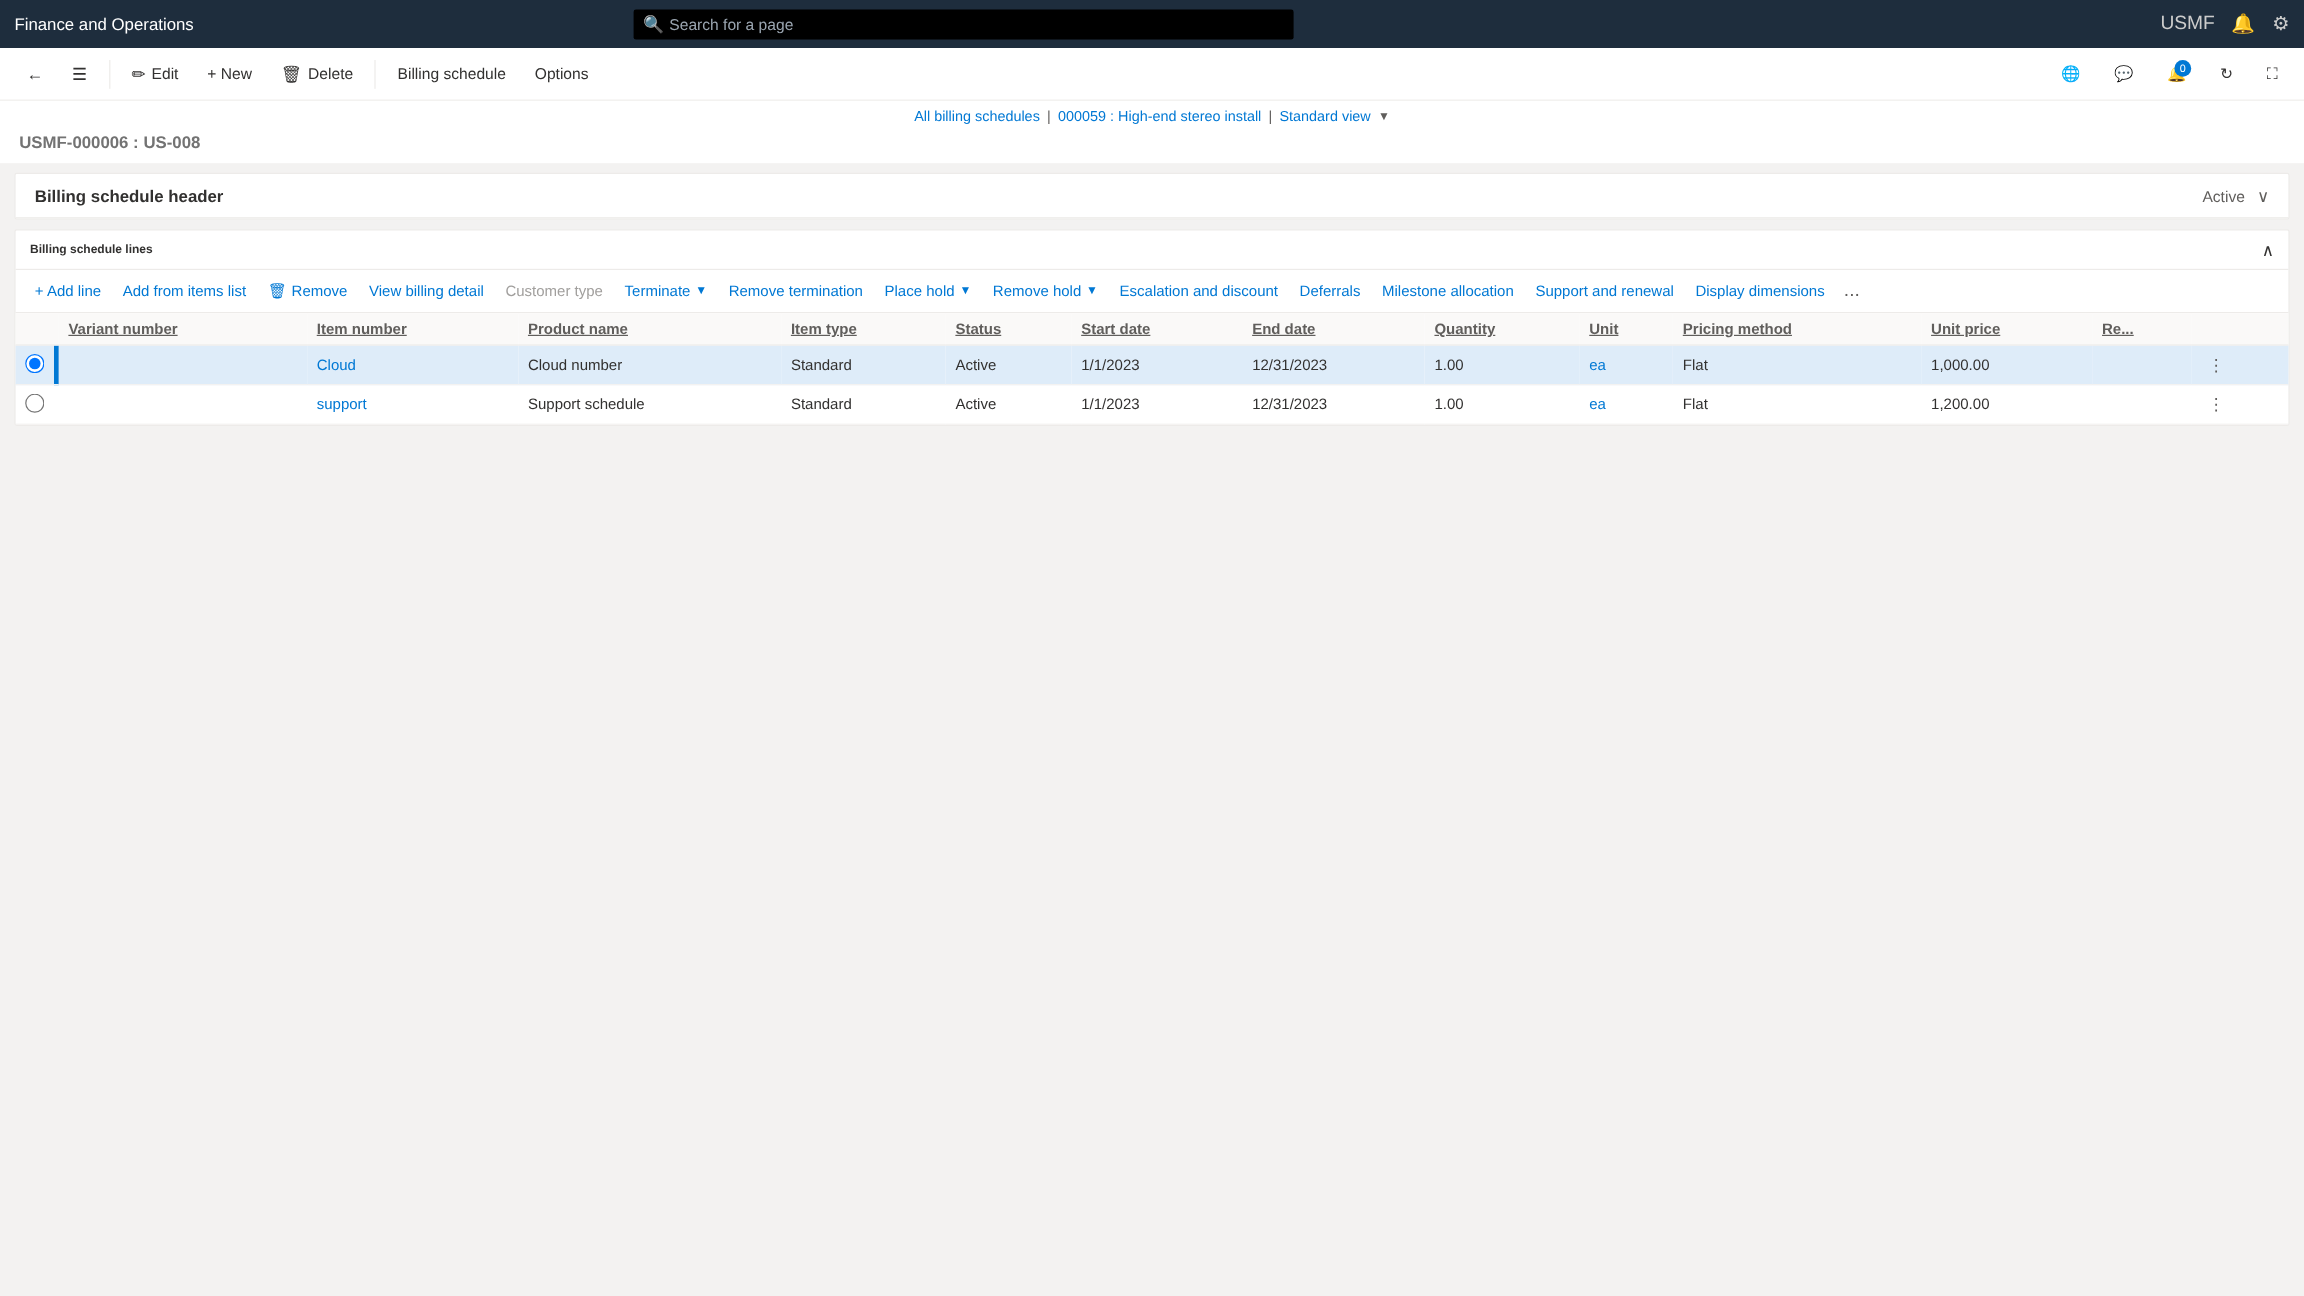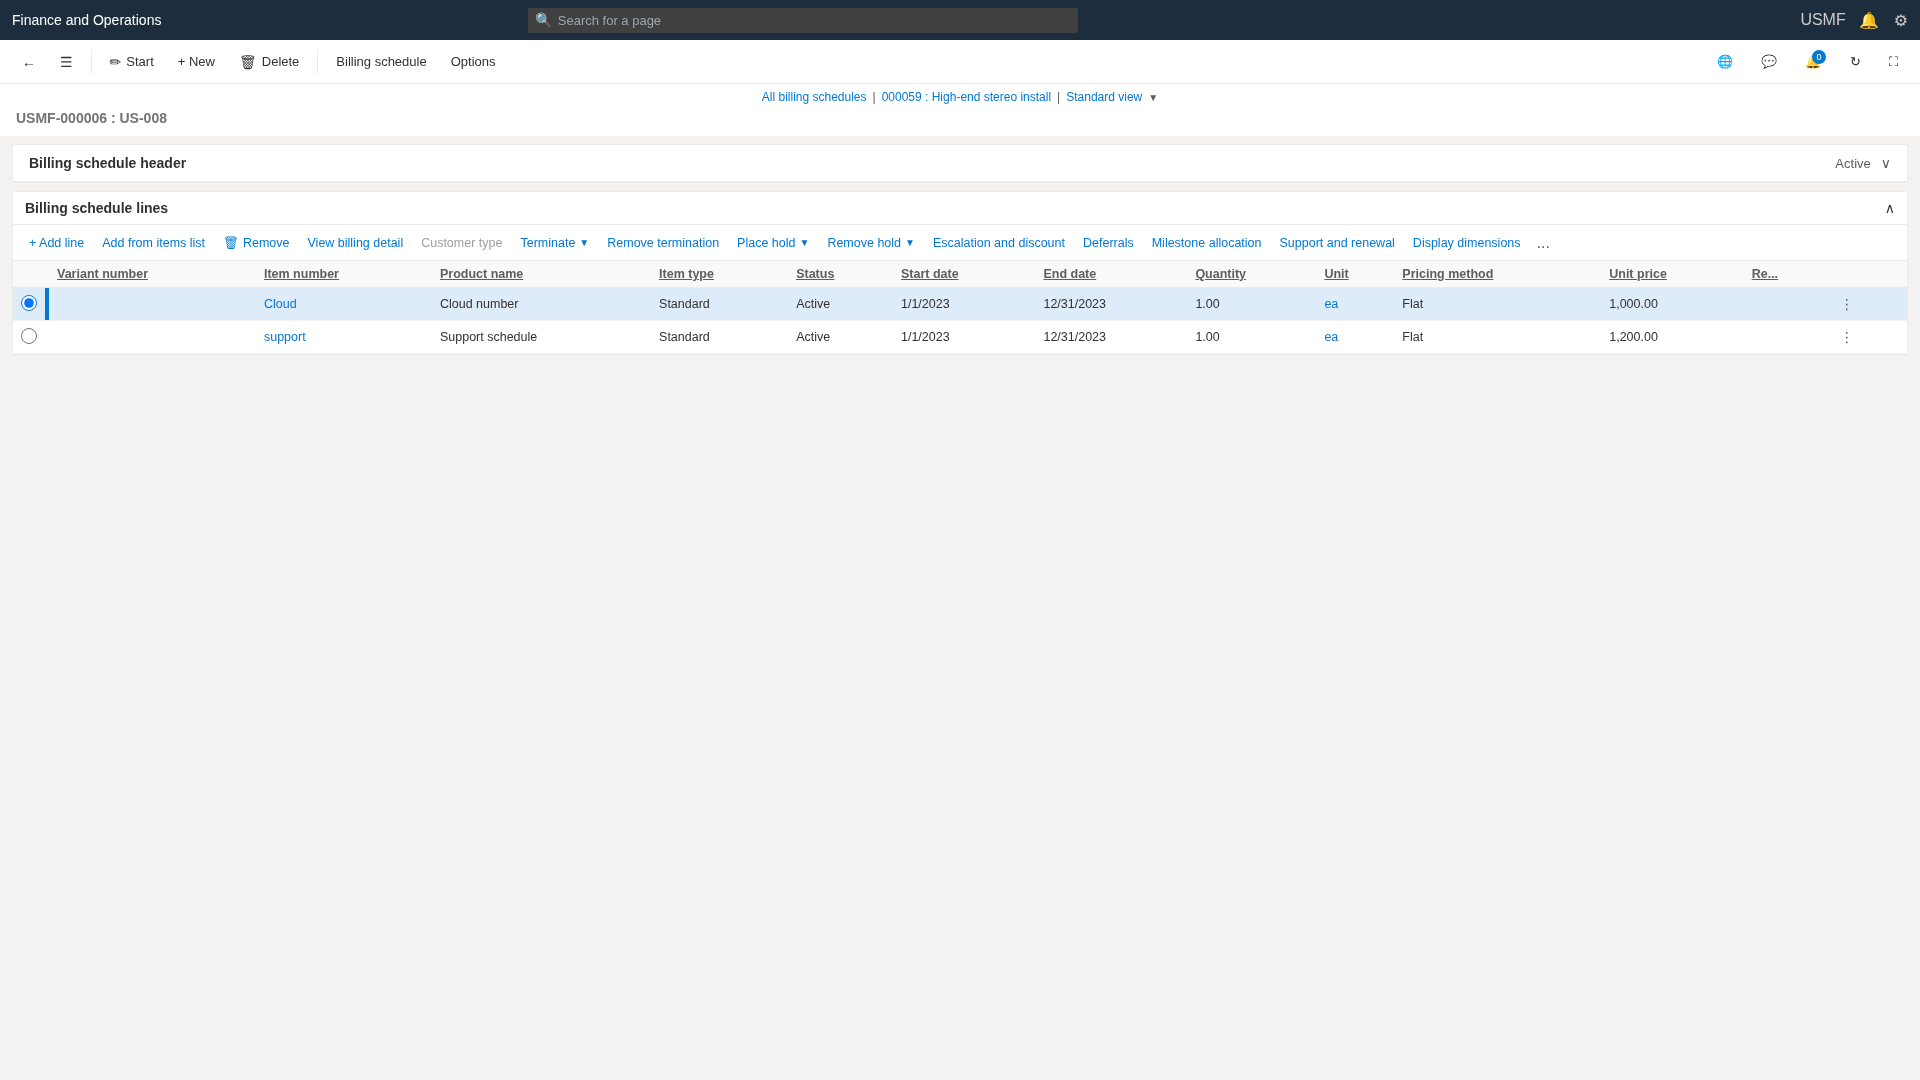--- a/index.html
+++ b/index.html
@@ -21,21 +21,21 @@
       flex: 0 0 auto;
     }
     .top-nav-search {
       flex: 0 0 550px;
       margin-left: auto;
       margin-right: auto;
       position: relative;
     }
     .top-nav-search input {
       width: 100%;
-      background: #404040;
+      background: #000000;
       border: none;
       border-radius: 2px;
       color: #ccc;
       padding: 5px 10px 5px 30px;
       font-size: 13px;
       outline: none;
     }
     .top-nav-search input::placeholder { color: #9aa5b0; }
     .search-icon-nav {
       position: absolute;
@@ -150,21 +150,21 @@
       border-radius: 2px;
     }
     .lines-header {
       display: flex;
       align-items: center;
       justify-content: space-between;
       padding: 8px 12px;
       border-bottom: 1px solid #edebe9;
     }
     .lines-title {
-      font-size: 14px;
+      font-size: 10px;
       font-weight: 600;
     }
     .lines-toolbar {
       display: flex;
       align-items: center;
       gap: 2px;
       padding: 6px 8px;
       border-bottom: 1px solid #edebe9;
       flex-wrap: wrap;
     }
@@ -242,21 +242,21 @@
 <div class="command-bar">
   <button class="cmd-btn">
     <span class="icon">←</span>
   </button>
   <button class="cmd-btn">
     <span class="icon">☰</span>
   </button>
   <div class="cmd-separator"></div>
   <button class="cmd-btn">
     <span class="icon">✏</span>
-    <span>Start</span>
+    <span>Edit</span>
   </button>
   <button class="cmd-btn">
     <span>+ New</span>
   </button>
   <button class="cmd-btn">
     <span class="icon">🗑</span>
     <span>Delete</span>
   </button>
   <div class="cmd-separator"></div>
   <button class="cmd-btn">

